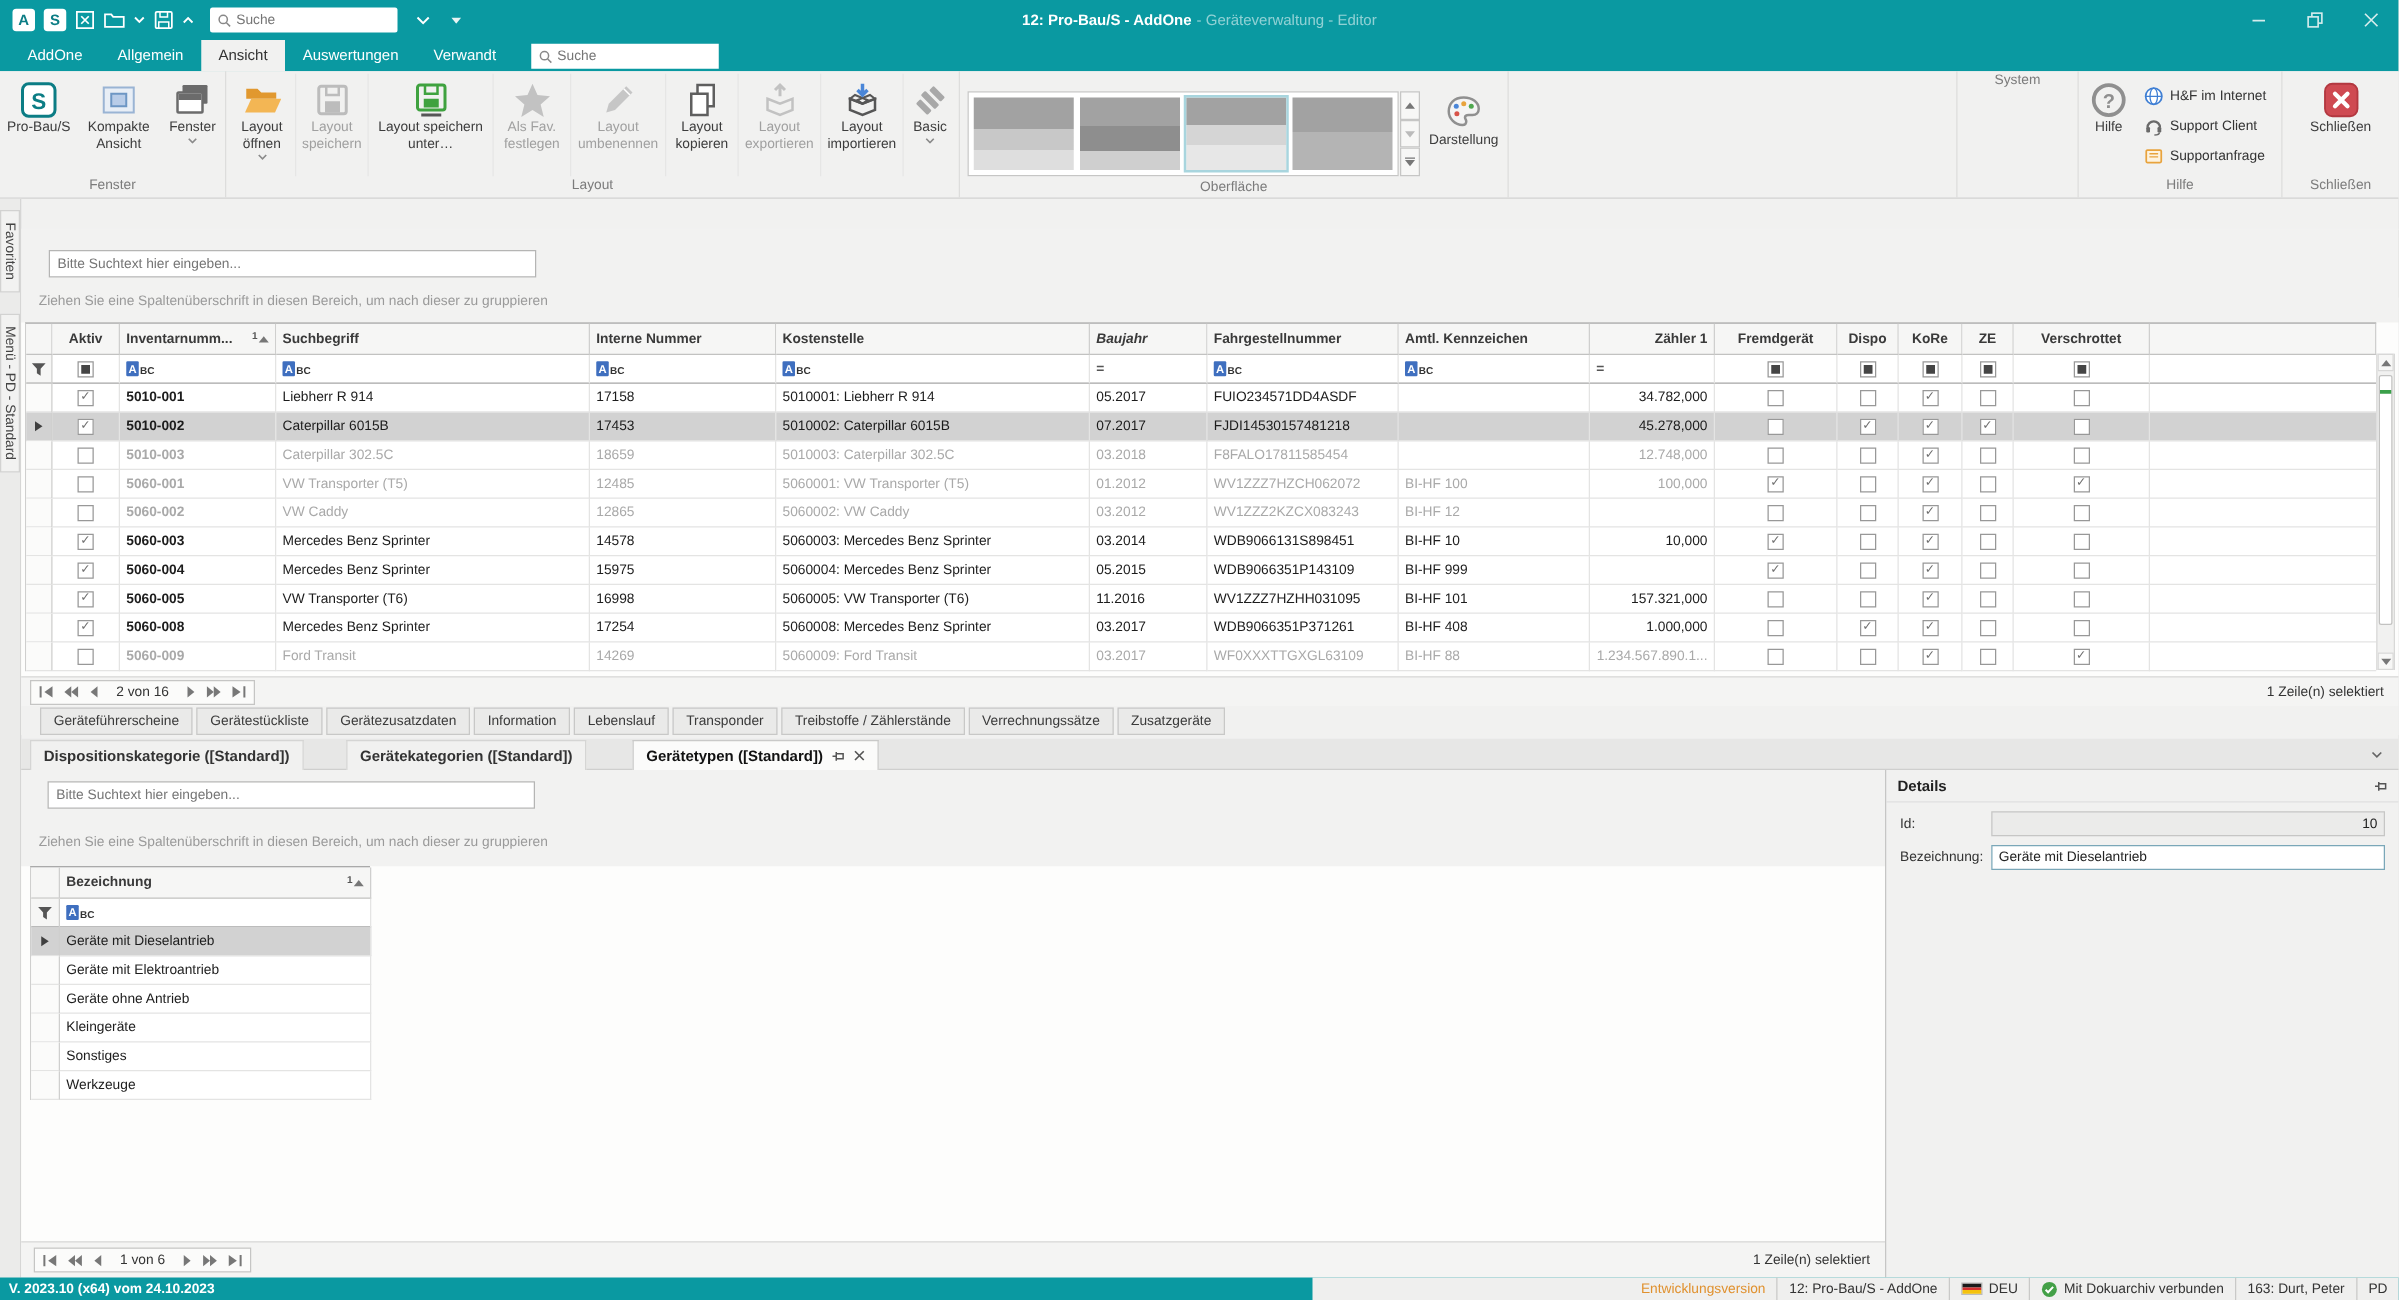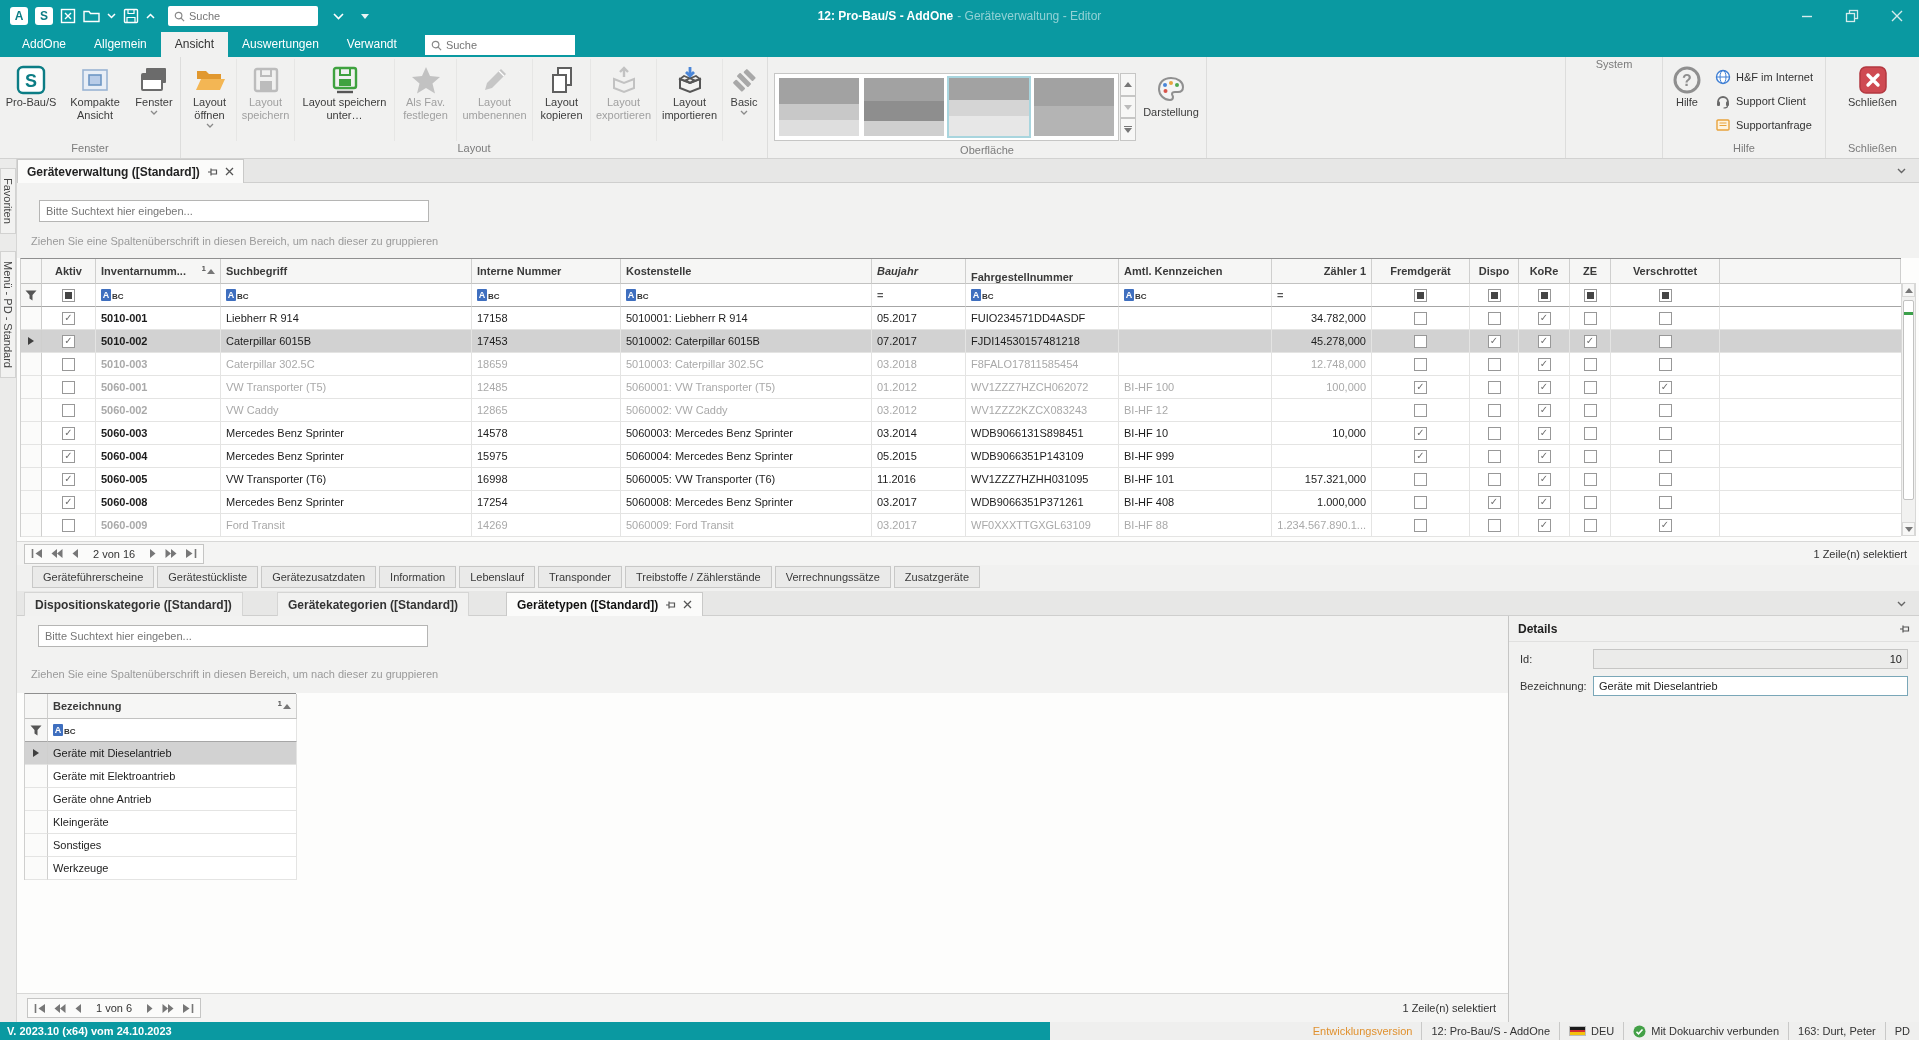--- a/index.html
+++ b/index.html
@@ -501,40 +501,20 @@
       </div>
       <div class="glabel">Schließen</div>
     </div>
   </div>
 
   <div class="lstrip"></div>
   <div class="vtab" style="top:168px">Favoriten</div>
   <div class="vtab" style="top:251px">Menü - PD - Standard</div>
   <div class="vtab right" style="top:184px">Details</div>
 
-  <div class="doctabs">
-    <div class="dtabact" style="left:0">
-      <span>Geräteverwaltung ([Standard])</span>
-      <span>
-          <svg width="11" height="11" viewBox="0 0 11 11">
-            <path d="M1 6h3M4 2.5v7M4 4h5.5v4H4" stroke="#555" stroke-width="1.2" fill="none"></path>
-          </svg>
-        </span>
-      <span>
-          <svg width="9" height="9" viewBox="0 0 9 9">
-            <path d="M1 1l7 7M8 1L1 8" stroke="#555" stroke-width="1.3"></path>
-          </svg>
-        </span>
-    </div>
-    <span class="trowchev" style="right:10px">
-        <svg width="9" height="6" viewBox="0 0 9 6">
-          <path d="M1 1l3.5 3.5L8 1" fill="none" stroke="#666" stroke-width="1.4"></path>
-        </svg>
-      </span>
-  </div>
 
   <div class="mainpanel">
     <div class="mp-body"></div>
     <div class="searchbox">
       <input placeholder="Bitte Suchtext hier eingeben..." style="">
     </div>
     <div class="groupby">Ziehen Sie eine Spaltenüberschrift in diesen Bereich, um nach dieser zu gruppieren</div>
 
     <div class="grid" id="device-grid" style="left: 3px; top: 75px; width: 1881px;">
         <div class="grow hd">
@@ -554,21 +534,21 @@
           </div>
           <div class="gc " style="width: 149px;">
             <span>Interne Nummer</span>
           </div>
           <div class="gc " style="width: 251px;">
             <span>Kostenstelle</span>
           </div>
           <div class="gc " style="width: 94px; font-style: italic;">
             <span>Baujahr</span>
           </div>
-          <div class="gc " style="width: 153px; align-items: flex-end;">
+          <div class="gc " style="width: 153px;">
             <span>Fahrgestellnummer</span>
           </div>
           <div class="gc " style="width: 153px;">
             <span>Amtl. Kennzeichen</span>
           </div>
           <div class="gc right " style="width: 100px;">
             <span>Zähler 1</span>
           </div>
           <div class="gc cen " style="width: 98px;">
             <span>Fremdgerät</span>

